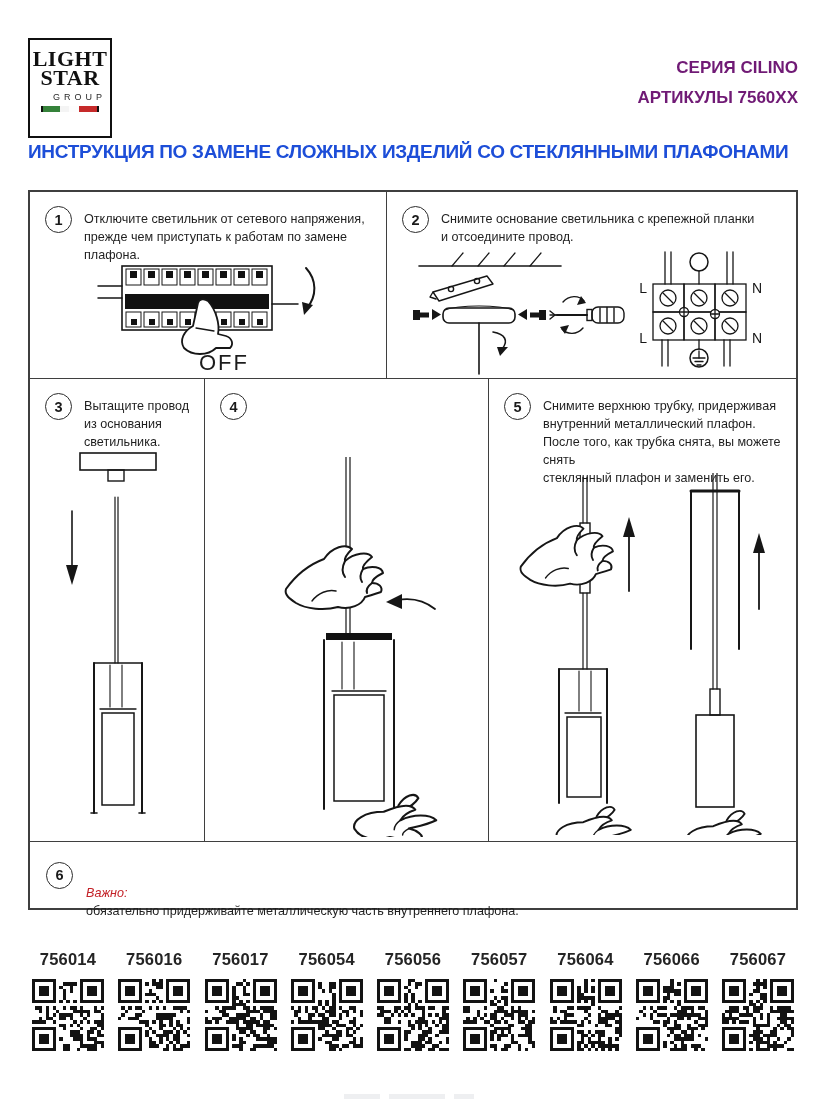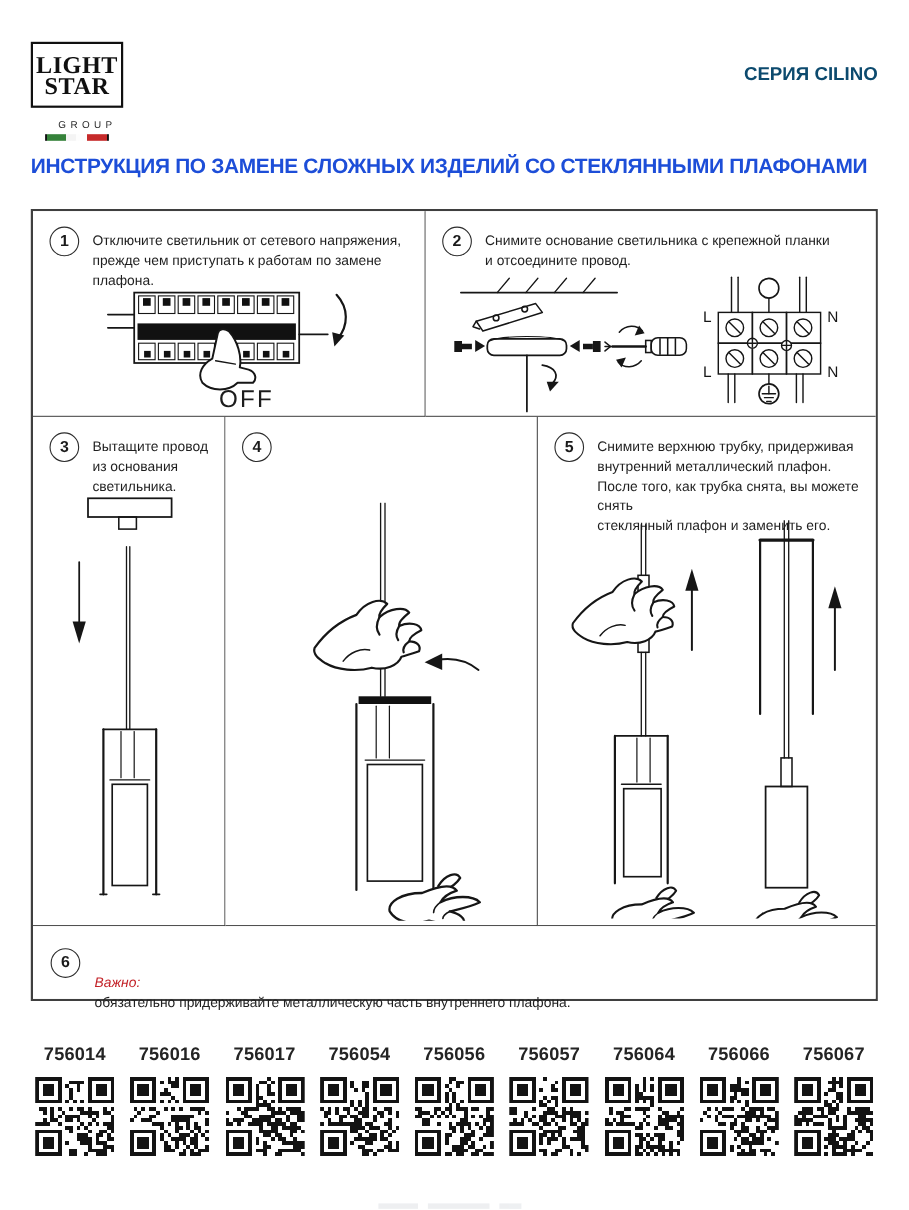--- a/index.html
+++ b/index.html
@@ -6,40 +6,40 @@
   html,body { background:#ffffff; }
   body {
     width:826px; height:1100px; position:relative; overflow:hidden;
     font-family:"Liberation Sans", sans-serif; color:#1d1d1d;
   }
   svg { display:block; }
   svg text { font-family:"Liberation Sans", sans-serif; }
 
   
   .logo-box {
-    position:absolute; left:28px; top:38px; width:84px; height:60px;
+    position:absolute; left:28px; top:38px; width:84px; height:100px;
     border:2px solid #101010; text-align:center; padding-top:9px; background:#fff;
   }
   .logo-word {
     font-family:"Liberation Serif", serif; font-weight:bold;
     font-size:22px; line-height:0.88; letter-spacing:0.5px; color:#101010;
   }
   .logo-group {
-    font-size:9px; letter-spacing:4px; margin-top:20px; color:#2a2a2a;
+    font-size:9px; letter-spacing:4px; margin-top:4px; color:#2a2a2a;
     padding-left:19px;
   }
   .logo-flag {
     width:58px; height:6px; margin:4px auto 0;
     background:linear-gradient(90deg,
       #111 0 2px, #35823a 2px 19px, #f4f4f4 19px 28px,
       #fdfdfd 28px 38px, #c62a2a 38px 56px, #111 56px 58px);
   }
   .header-right {
     position:absolute; right:28px; top:53px; text-align:right;
-    font-weight:bold; font-size:17px; line-height:1.75; color:#0c4a6e;
+    font-weight:bold; font-size:17px; line-height:1.75; color:#701a75;
   }
   .doc-title {
     position:absolute; left:28px; top:141px; width:775px;
     font-size:19px; font-weight:800; letter-spacing:-0.3px;
     white-space:nowrap; color:#1d4ed8;
   }
 
   
   .grid {
     position:absolute; left:28px; top:190px; width:770px; height:720px;
@@ -109,20 +109,21 @@
 
 <div class="logo-box">
   <div class="logo-word">LIGHT</div>
   <div class="logo-word">STAR</div>
   <div class="logo-group">GROUP</div>
   <div class="logo-flag"></div>
 </div>
 
 <div class="header-right">
   <div>СЕРИЯ CILINO</div>
+  <div>АРТИКУЛЫ 7560XX</div>
 </div>
 
 <div class="doc-title">ИНСТРУКЦИЯ ПО ЗАМЕНЕ СЛОЖНЫХ ИЗДЕЛИЙ СО СТЕКЛЯННЫМИ ПЛАФОНАМИ</div>
 
 <div class="grid">
 
   <div class="panel p1 b-r b-b">
     <div class="step-head">
       <div class="num">1</div>
       <div class="step-text">Отключите светильник от сетевого напряжения,

